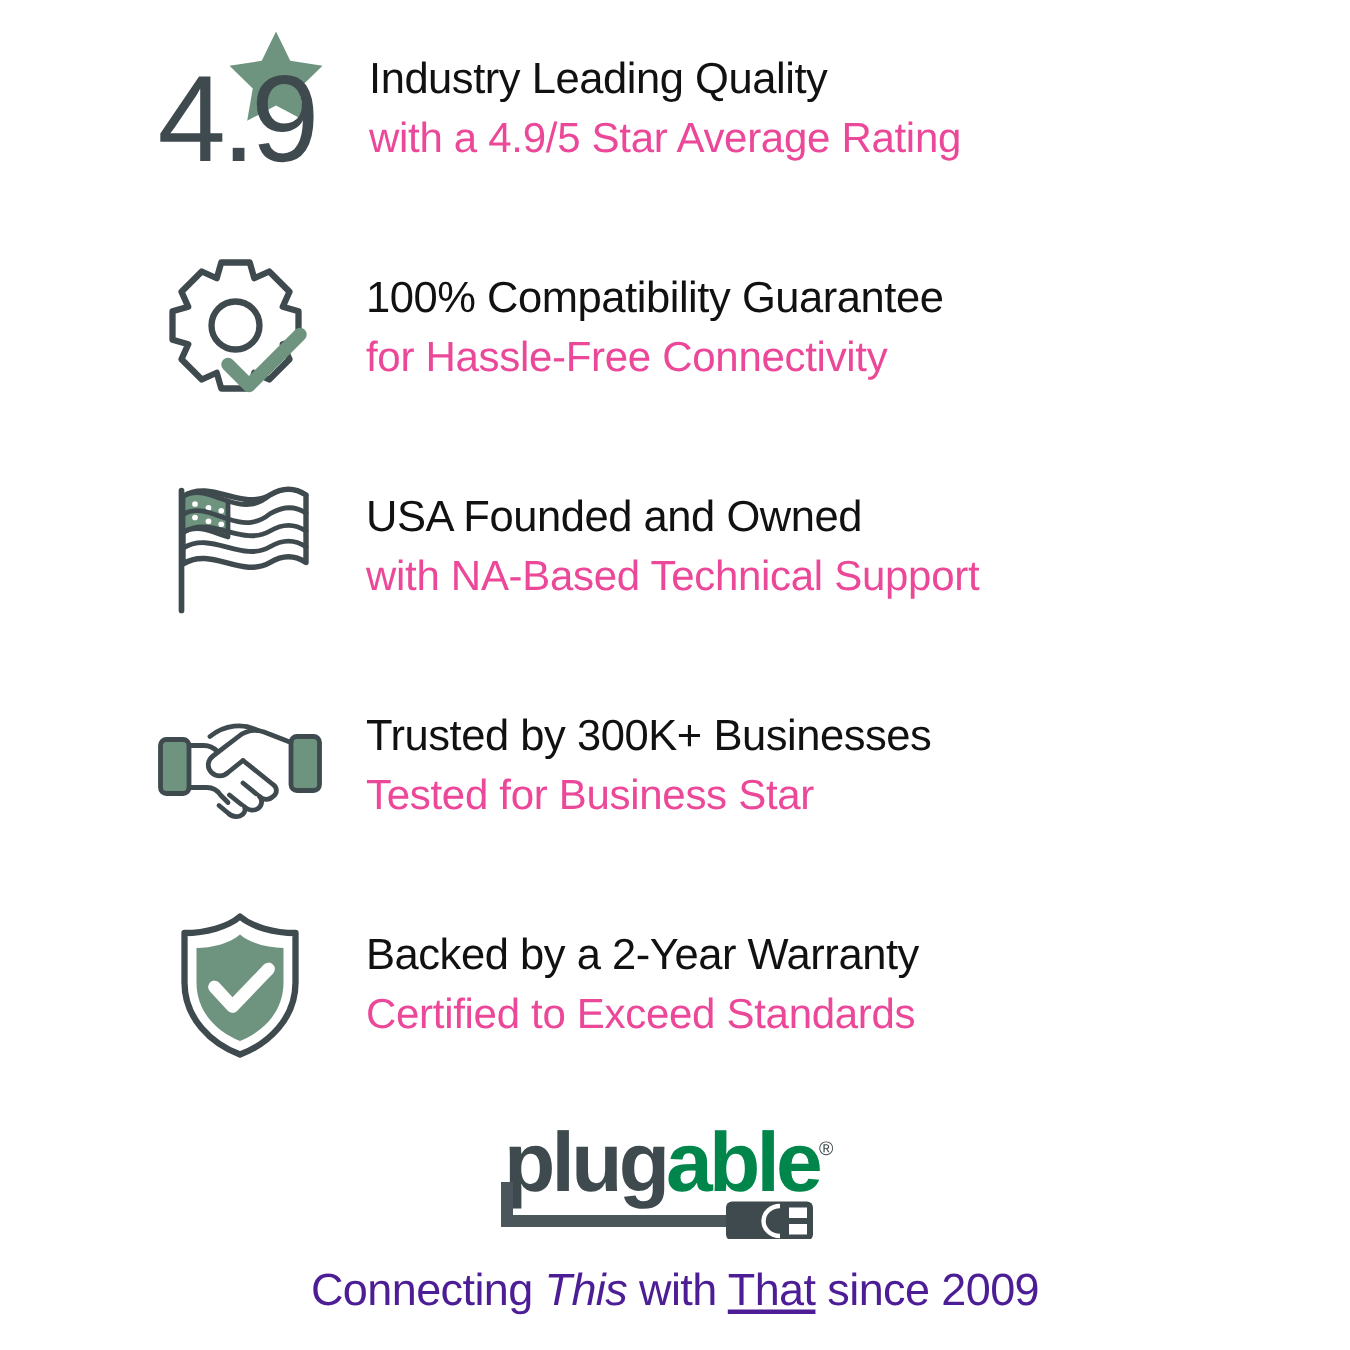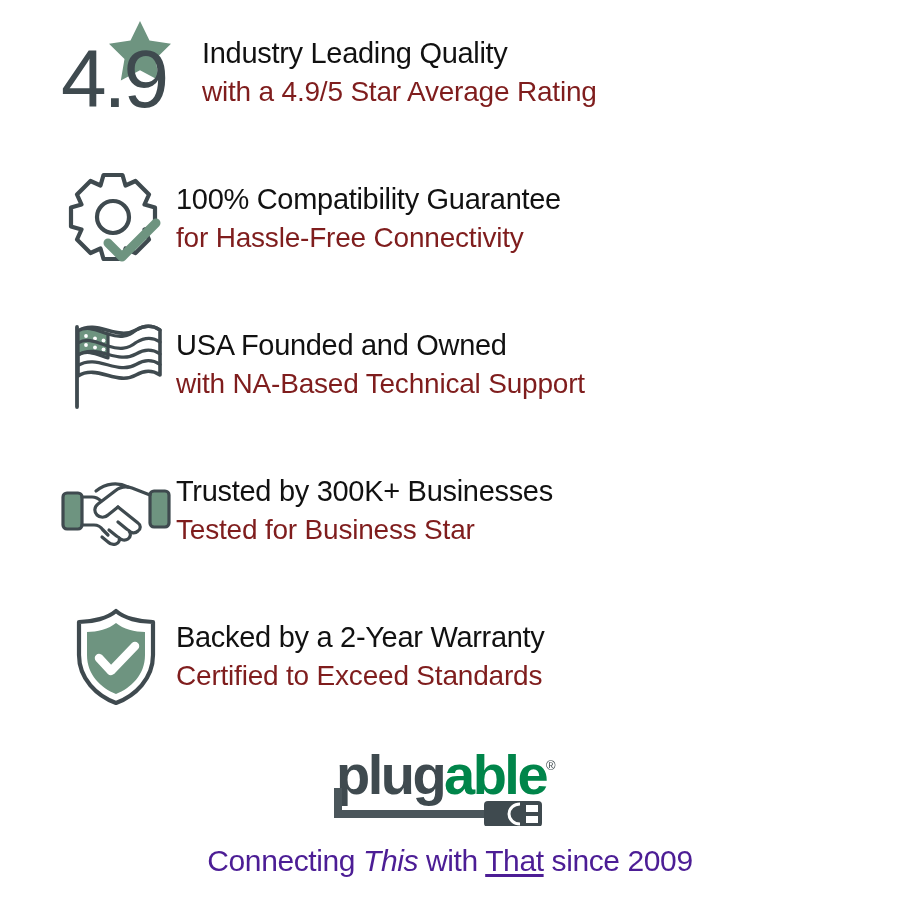--- a/index.html
+++ b/index.html
@@ -29,52 +29,53 @@
     position: absolute;
     left: 0;
     top: 0;
     width: 900px;
   }
 
   .feature-row {
     display: flex;
     align-items: center;
     height: 146px;
-    padding-left: 56px;
+    padding-left: 100px;
   }
 
   .feature-icon {
     width: 120px;
     min-width: 120px;
     height: 110px;
     display: flex;
     align-items: center;
     justify-content: center;
   }
 
   .feature-icon svg { display: block; overflow: visible; }
 
   .feature-text {
+    margin-left: 24px;
     line-height: 1.0;
   }
 
   .feature-title {
     font-size: 29px;
     font-weight: normal;
     letter-spacing: -0.3px;
     color: #111111;
     white-space: nowrap;
     line-height: 1.28;
   }
 
   .feature-sub {
     font-size: 28px;
     font-weight: normal;
     letter-spacing: -0.2px;
-    color: #7f1d1d;
+    color: #ec4899;
     white-space: nowrap;
     line-height: 1.3;
     margin-top: 2px;
   }
 
   
   .row-rating .feature-text { margin-left: 26px; }
 
   
   .footer {

